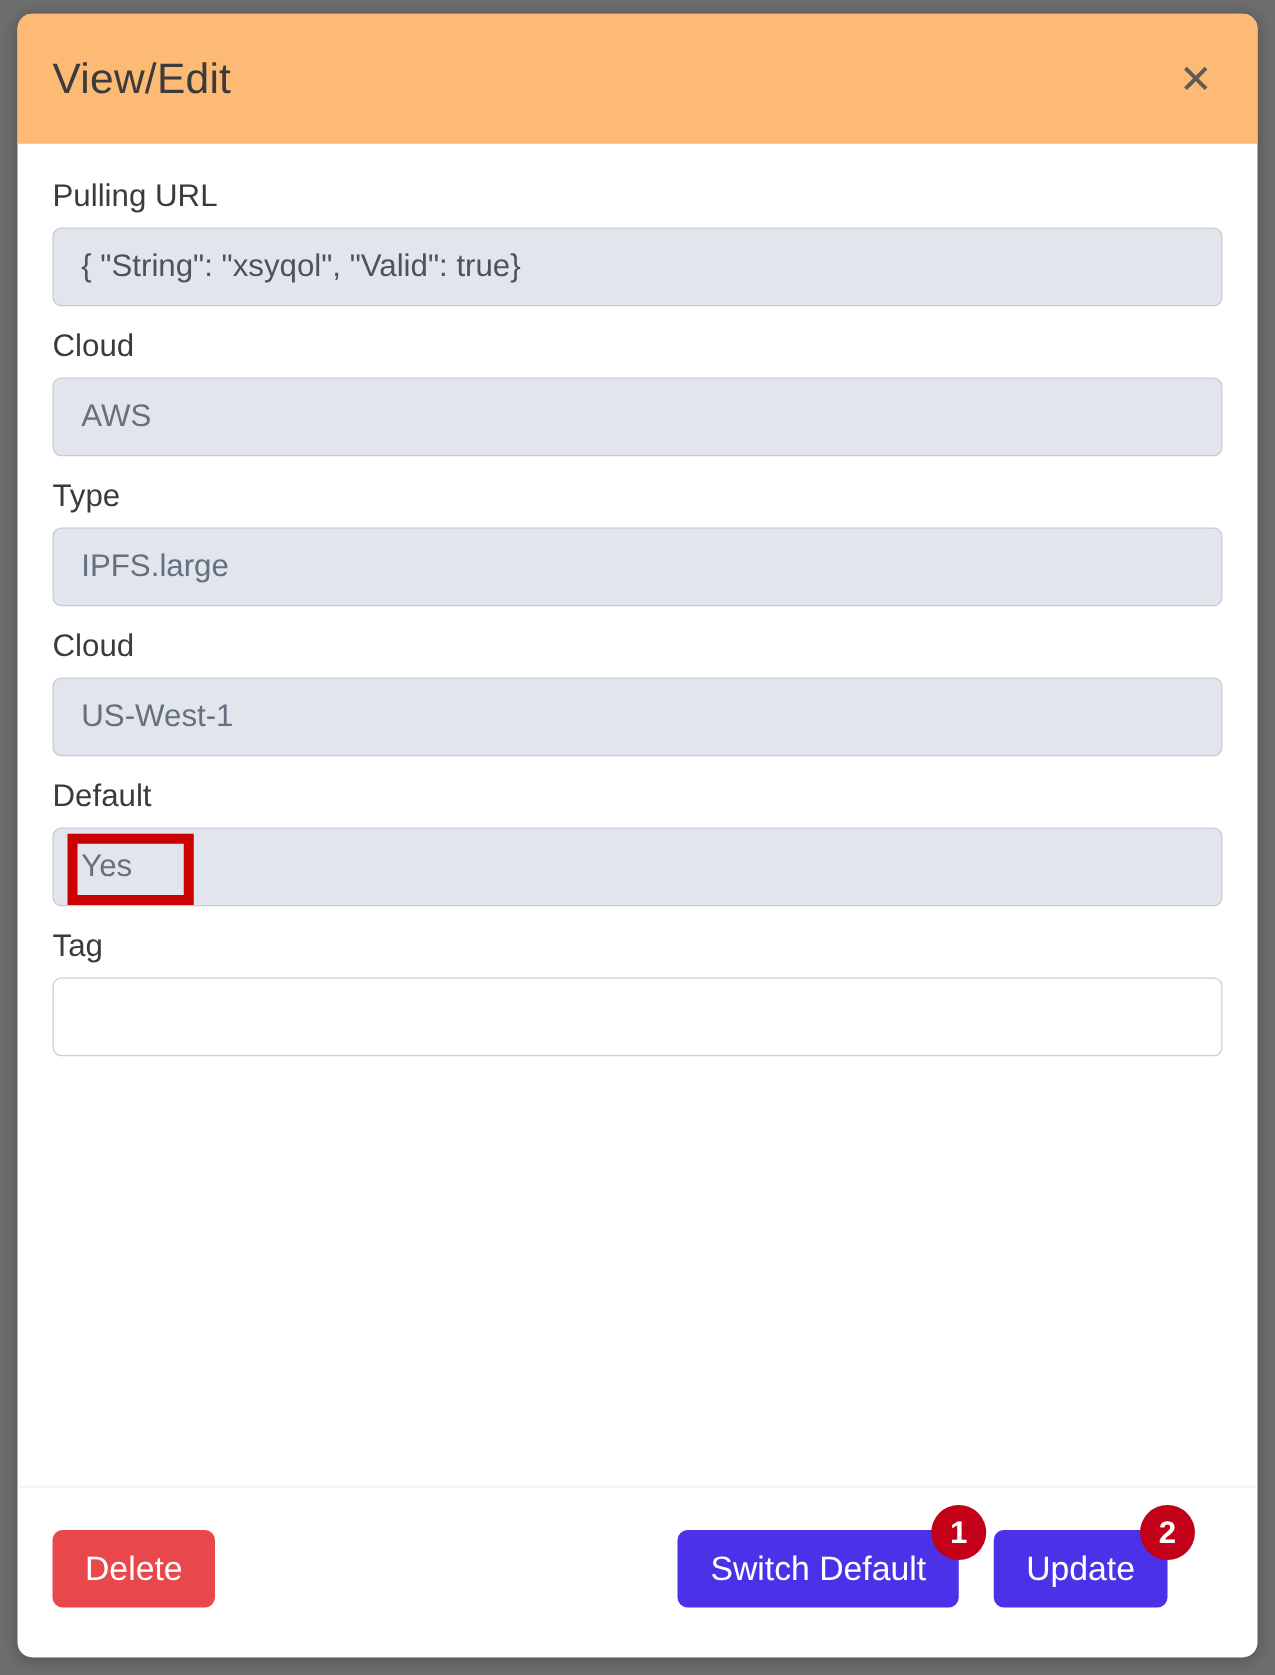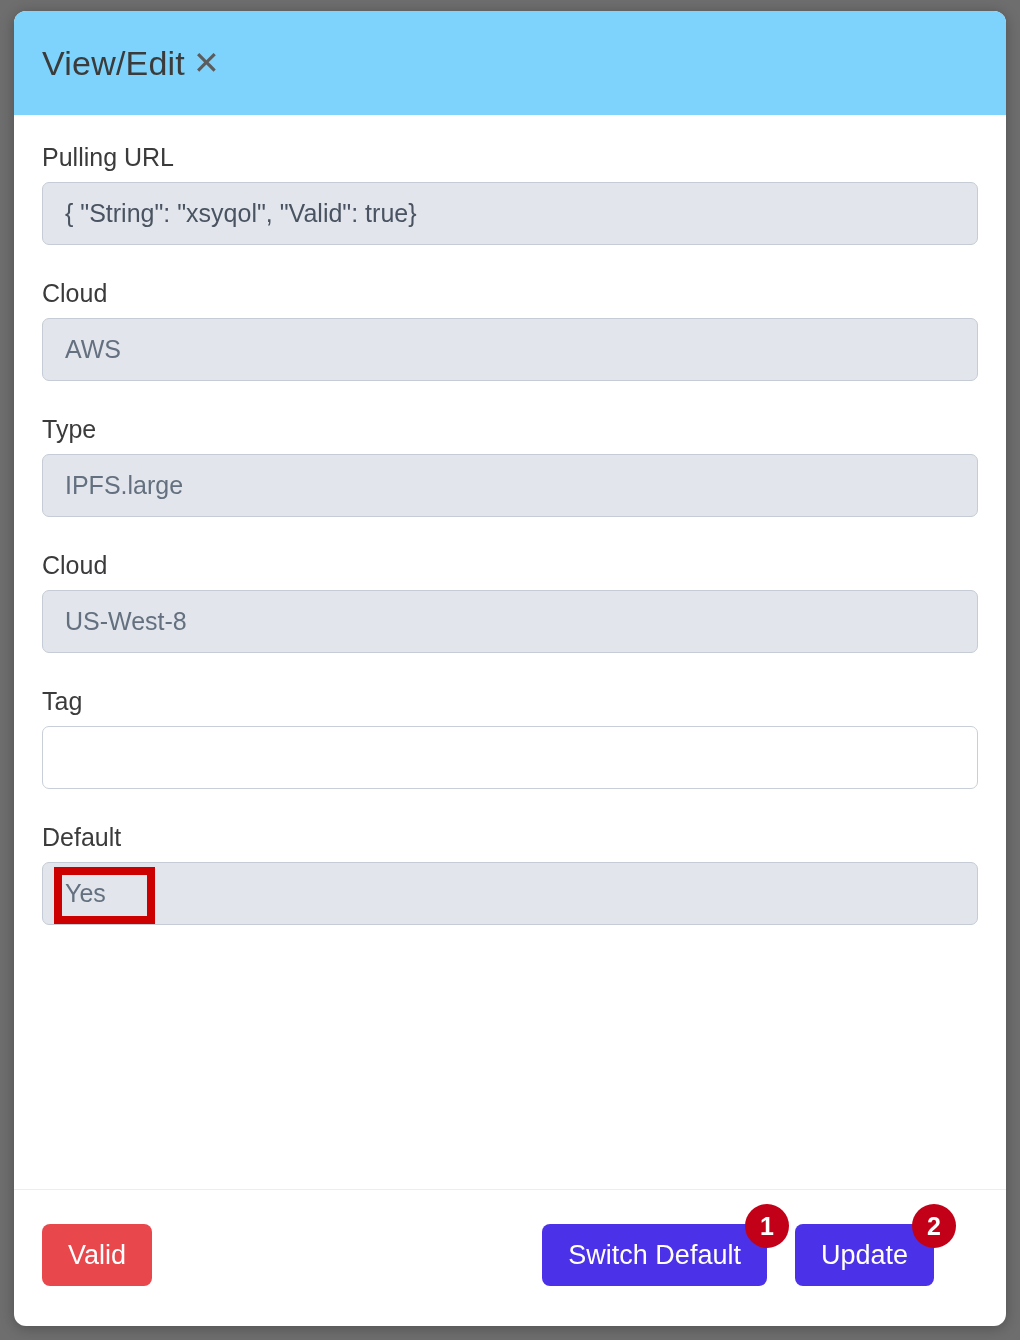--- a/index.html
+++ b/index.html
@@ -81,23 +81,24 @@
     box-shadow: 0 2px 14px rgba(0,0,0,0.28);
     display: flex;
     flex-direction: column;
     overflow: hidden;
   }
 
   
   #modal-header {
     height: 104px;
     flex: 0 0 104px;
-    background: #7dd3fc;
-    display: flex;
-    align-items: center;
+    background: #fdba74;
+    display: flex;
+    align-items: center;
+    justify-content: space-between;
     padding: 0 28px 0 28px;
   }
   #modal-title {
     font-size: 34px;
     font-weight: 400;
     color: #3b3b3b;
     letter-spacing: 0.2px;
   }
   #modal-close {
     font-size: 32px;
@@ -110,21 +111,21 @@
     border: none;
     font-family: "Liberation Sans", sans-serif;
   }
 
   
   #modal-body {
     flex: 1 1 auto;
     padding: 28px 28px 10px 28px;
     overflow: hidden;
   }
-  .field-group { margin-bottom: 34px; position: relative; }
+  .field-group { margin-bottom: 18px; position: relative; }
   .field-label {
     display: block;
     font-size: 25px;
     color: #3b3b3b;
     margin-bottom: 10px;
     font-weight: 400;
   }
   .field-input {
     width: 100%;
     height: 63px;
@@ -257,41 +258,41 @@
       <div class="field-input">AWS</div>
     </div>
 
     <div class="field-group">
       <label class="field-label">Type</label>
       <div class="field-input">IPFS.large</div>
     </div>
 
     <div class="field-group">
       <label class="field-label">Cloud</label>
-      <div class="field-input">US-West-8</div>
-    </div>
-
-
-    <div class="field-group">
-      <label class="field-label">Tag</label>
-      <div class="field-input editable"></div>
-    </div>
+      <div class="field-input">US-West-1</div>
+    </div>
+
 
     <div class="field-group">
       <label class="field-label">Default</label>
       <div style="position:relative;">
         <div class="field-input">Yes</div>
         <div class="annotation-box"></div>
       </div>
     </div>
 
+    <div class="field-group">
+      <label class="field-label">Tag</label>
+      <div class="field-input editable"></div>
+    </div>
+
   </div>
 
   <div id="modal-footer">
-    <button class="btn btn-delete">Valid</button>
+    <button class="btn btn-delete">Delete</button>
 
     <div class="footer-right">
       <button class="btn btn-primary">
         <span>Switch Default</span>
         <span class="step-badge">1</span>
       </button>
 
       <button class="btn btn-primary">
         <span>Update</span>
         <span class="step-badge">2</span>

